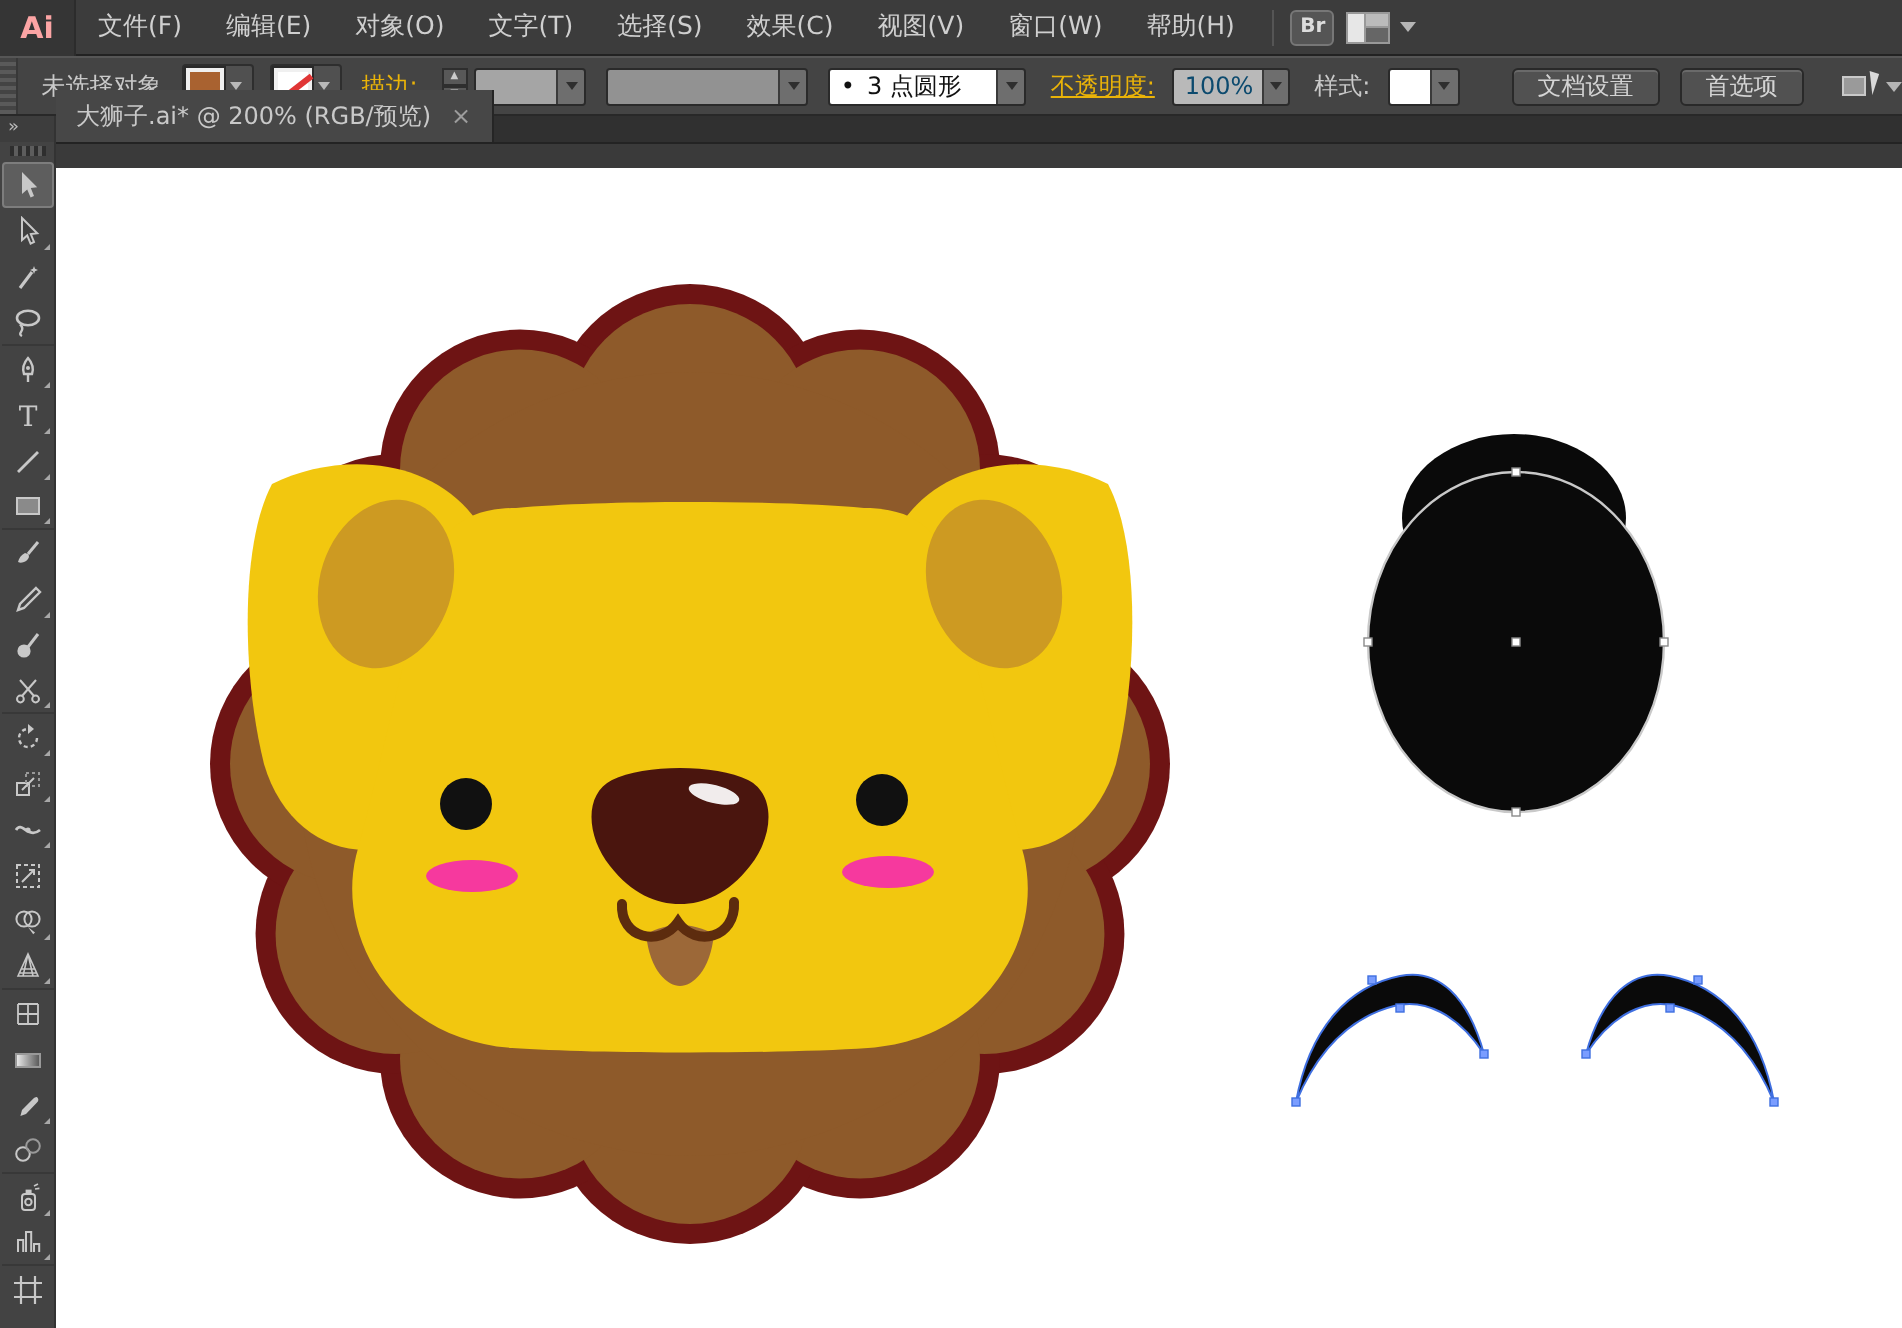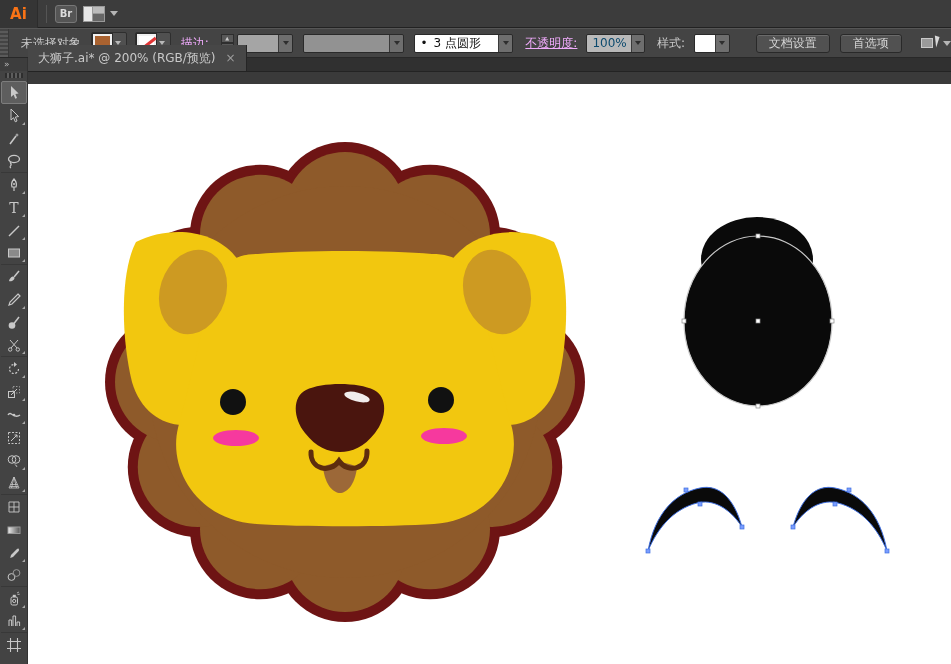--- a/index.html
+++ b/index.html
@@ -5,21 +5,21 @@
   * { margin:0; padding:0; box-sizing:border-box; }
   html,body { width:951px; height:664px; overflow:hidden; background:#3a3a3a;
               font-family:"DejaVu Sans","Liberation Sans",sans-serif; }
   #app { position:relative; width:951px; height:664px; background:#3a3a3a; }
 
   
   #menubar { position:absolute; left:0; top:0; width:951px; height:28px;
              background:#3c3c3c; border-bottom:1px solid #222;
              display:flex; align-items:center; }
   #ai-logo { width:38px; height:28px; display:flex; align-items:center; justify-content:center;
-             color:#f97316; font-weight:bold; font-size:15px; background:#353535;
+             color:#fca5a5; font-weight:bold; font-size:15px; background:#353535;
              border-right:1px solid #2c2c2c; }
   .menu-item { color:#cfcfcf; font-size:12.5px; padding:0 11px; height:28px;
                display:flex; align-items:center; cursor:default; }
   #menubar .vsep { width:1px; height:18px; background:#2a2a2a; border-right:1px solid #555; margin:0 8px; }
   #bridge-btn { width:22px; height:18px; background:#555; border:1px solid #777; border-radius:3px;
                 color:#ddd; font-size:10px; font-weight:bold; display:flex; align-items:center;
                 justify-content:center; margin-right:6px; }
   .ws-icon { width:22px; height:16px; border:1px solid #999; background:#666; display:flex; }
   .ws-icon .l { width:9px; background:#e7e7e7; border-right:1px solid #999; }
   .ws-icon .r { flex:1; display:flex; flex-direction:column; }
@@ -28,21 +28,21 @@
   .dd-caret { width:0; height:0; border-left:4px solid transparent; border-right:4px solid transparent;
               border-top:5px solid #b5b5b5; margin-left:5px; }
 
   
   #optionsbar { position:absolute; left:0; top:28px; width:951px; height:30px;
                 background:#444; border-top:1px solid #565656; border-bottom:1px solid #282828;
                 display:flex; align-items:center; color:#c9c9c9; font-size:12px; }
   #opt-grip { width:9px; height:100%; background:repeating-linear-gradient(#444 0 2px,#5a5a5a 2px 4px);
               border-right:1px solid #383838; margin-right:6px; }
   .opt-label { margin:12px 6px; white-space:nowrap; }
-  .opt-label.link { color:#f0abfc; text-decoration:underline; }
+  .opt-label.link { color:#eab308; text-decoration:underline; }
   .swatch-group { display:flex; align-items:center; margin:0 4px; background:#505050;
                   border:1px solid #2e2e2e; border-radius:2px; padding:1px; }
   .swatch { width:19px; height:19px; border:2px solid #f0f0f0; box-shadow:0 0 0 1px #2a2a2a; position:relative; }
   .swatch.none { background:#fff; }
   .swatch.none::after { content:''; position:absolute; left:-2px; top:7px; width:21px; height:3px;
                         background:#e03535; transform:rotate(-38deg); }
   .mini-dd { width:13px; height:19px; display:flex; align-items:center; justify-content:center; }
   .mini-dd::after { content:''; border-left:3.5px solid transparent; border-right:3.5px solid transparent;
                     border-top:4.5px solid #b9b9b9; }
   .stepper { display:flex; flex-direction:column; margin-left:6px; }
@@ -88,20 +88,31 @@
   
   #canvas { position:absolute; left:28px; top:84px; width:923px; height:580px; background:#fff; }
   #artsvg { position:absolute; left:0; top:0; }
 </style>
 </head>
 <body>
 <div id="app">
 
   <div id="menubar">
     <div id="ai-logo">Ai</div>
+    <div id="menu-items" style="display: flex;">
+        <div class="menu-item">文件(F)</div>
+        <div class="menu-item">编辑(E)</div>
+        <div class="menu-item">对象(O)</div>
+        <div class="menu-item">文字(T)</div>
+        <div class="menu-item">选择(S)</div>
+        <div class="menu-item">效果(C)</div>
+        <div class="menu-item">视图(V)</div>
+        <div class="menu-item">窗口(W)</div>
+        <div class="menu-item">帮助(H)</div>
+      </div>
     <div class="vsep"></div>
     <div id="bridge-btn">Br</div>
     <div class="ws-icon">
       <div class="l"></div>
         <div class="r">
           <div></div>
           <div></div>
         </div>
     </div>
     <div class="dd-caret"></div>

